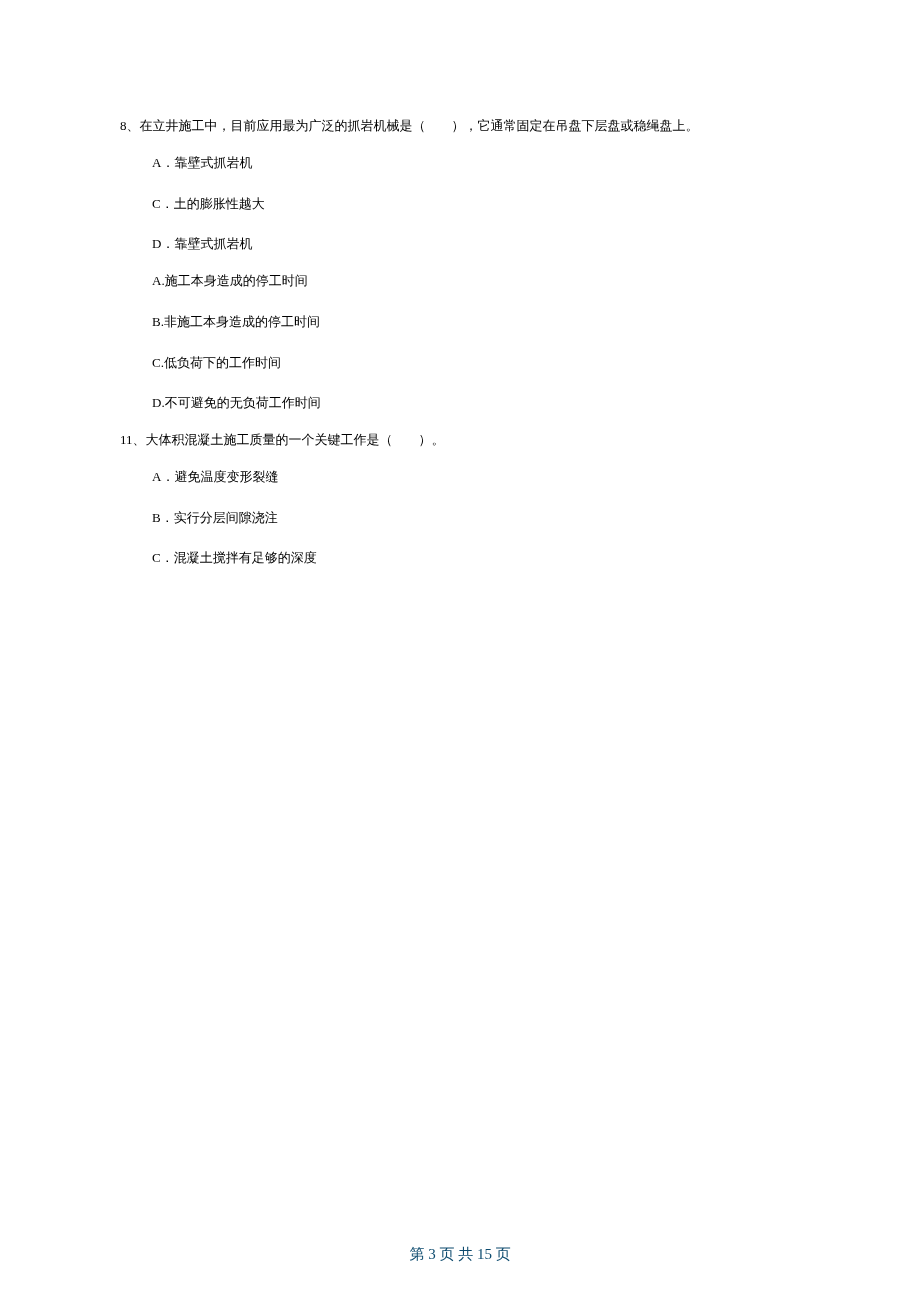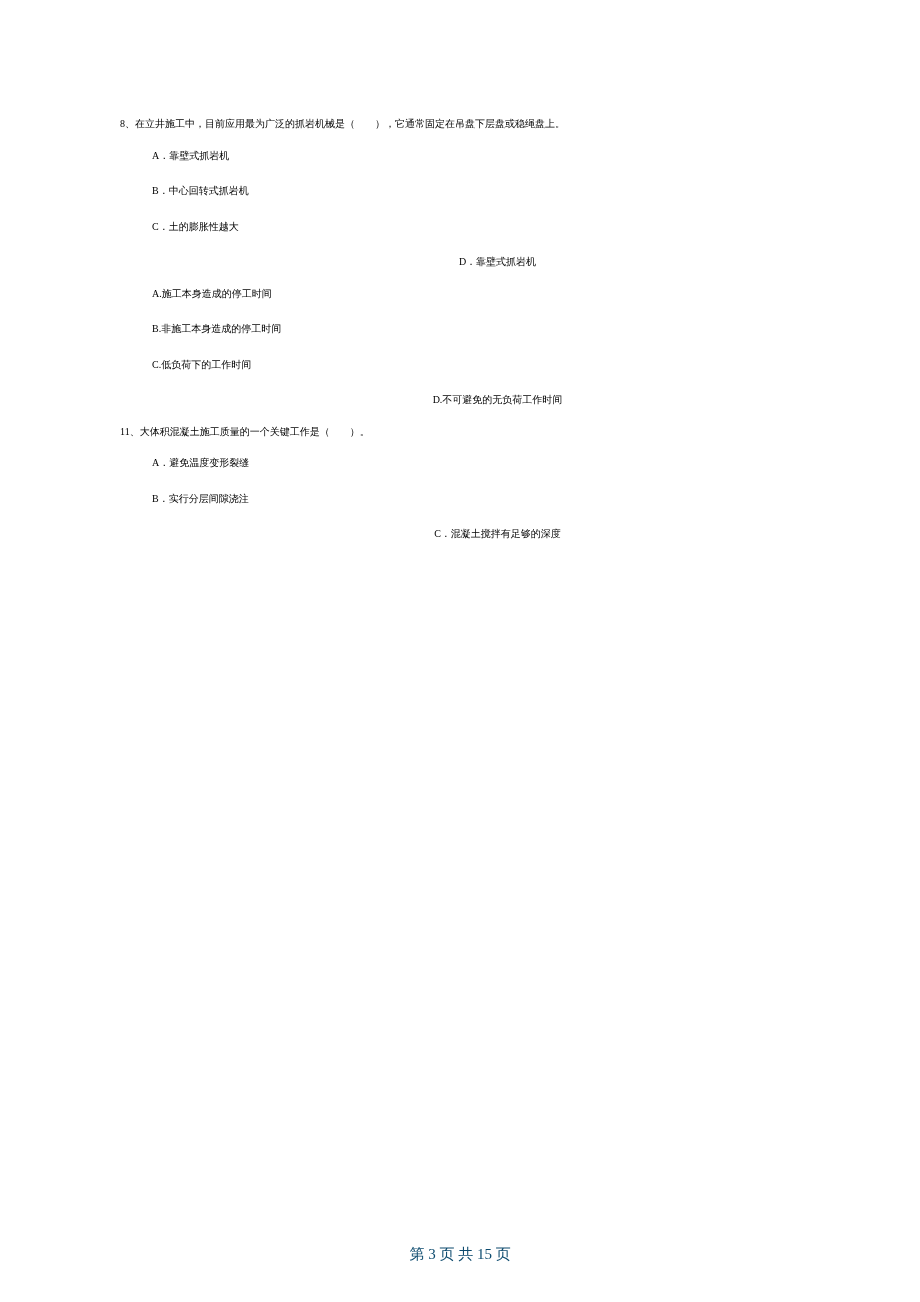--- a/index.html
+++ b/index.html
@@ -7,58 +7,56 @@
     padding: 0;
     background: #ffffff;
     font-family: "SimSun", "宋体", serif;
     width: 920px;
     height: 1302px;
     box-sizing: border-box;
     position: relative;
   }
   .page {
     padding: 115px 77px 0 120px;
-    font-size: 10px;
+    font-size: 13px;
     color: #000000;
     line-height: 1.75;
   }
   .question {
     margin-bottom: 14px;
   }
   .question-text {
     margin-bottom: 14px;
     text-align: justify;
   }
   .option {
     padding-left: 32px;
     margin-bottom: 18px;
   }
   .option:last-child {
     margin-bottom: 14px;
-    text-align: center;
   }
   .footer {
     position: absolute;
     bottom: 38px;
     left: 0;
     width: 100%;
     text-align: center;
     font-size: 15px;
     color: #0c4a6e;
   }
 </style>
 </head>
 <body>
 
 <div class="page">
 
   <div class="question">
     <div class="question-text">8、在立井施工中，目前应用最为广泛的抓岩机械是（　　），它通常固定在吊盘下层盘或稳绳盘上。</div>
     <div class="option">A．靠壁式抓岩机</div>
-    <div class="option">B．中心回转式抓岩机</div>
     <div class="option">C．土的膨胀性越大</div>
     <div class="option">D．靠壁式抓岩机</div>
   </div>
 
 
   <div class="question">
     <div class="option">A.施工本身造成的停工时间</div>
     <div class="option">B.非施工本身造成的停工时间</div>
     <div class="option">C.低负荷下的工作时间</div>
     <div class="option">D.不可避免的无负荷工作时间</div>

